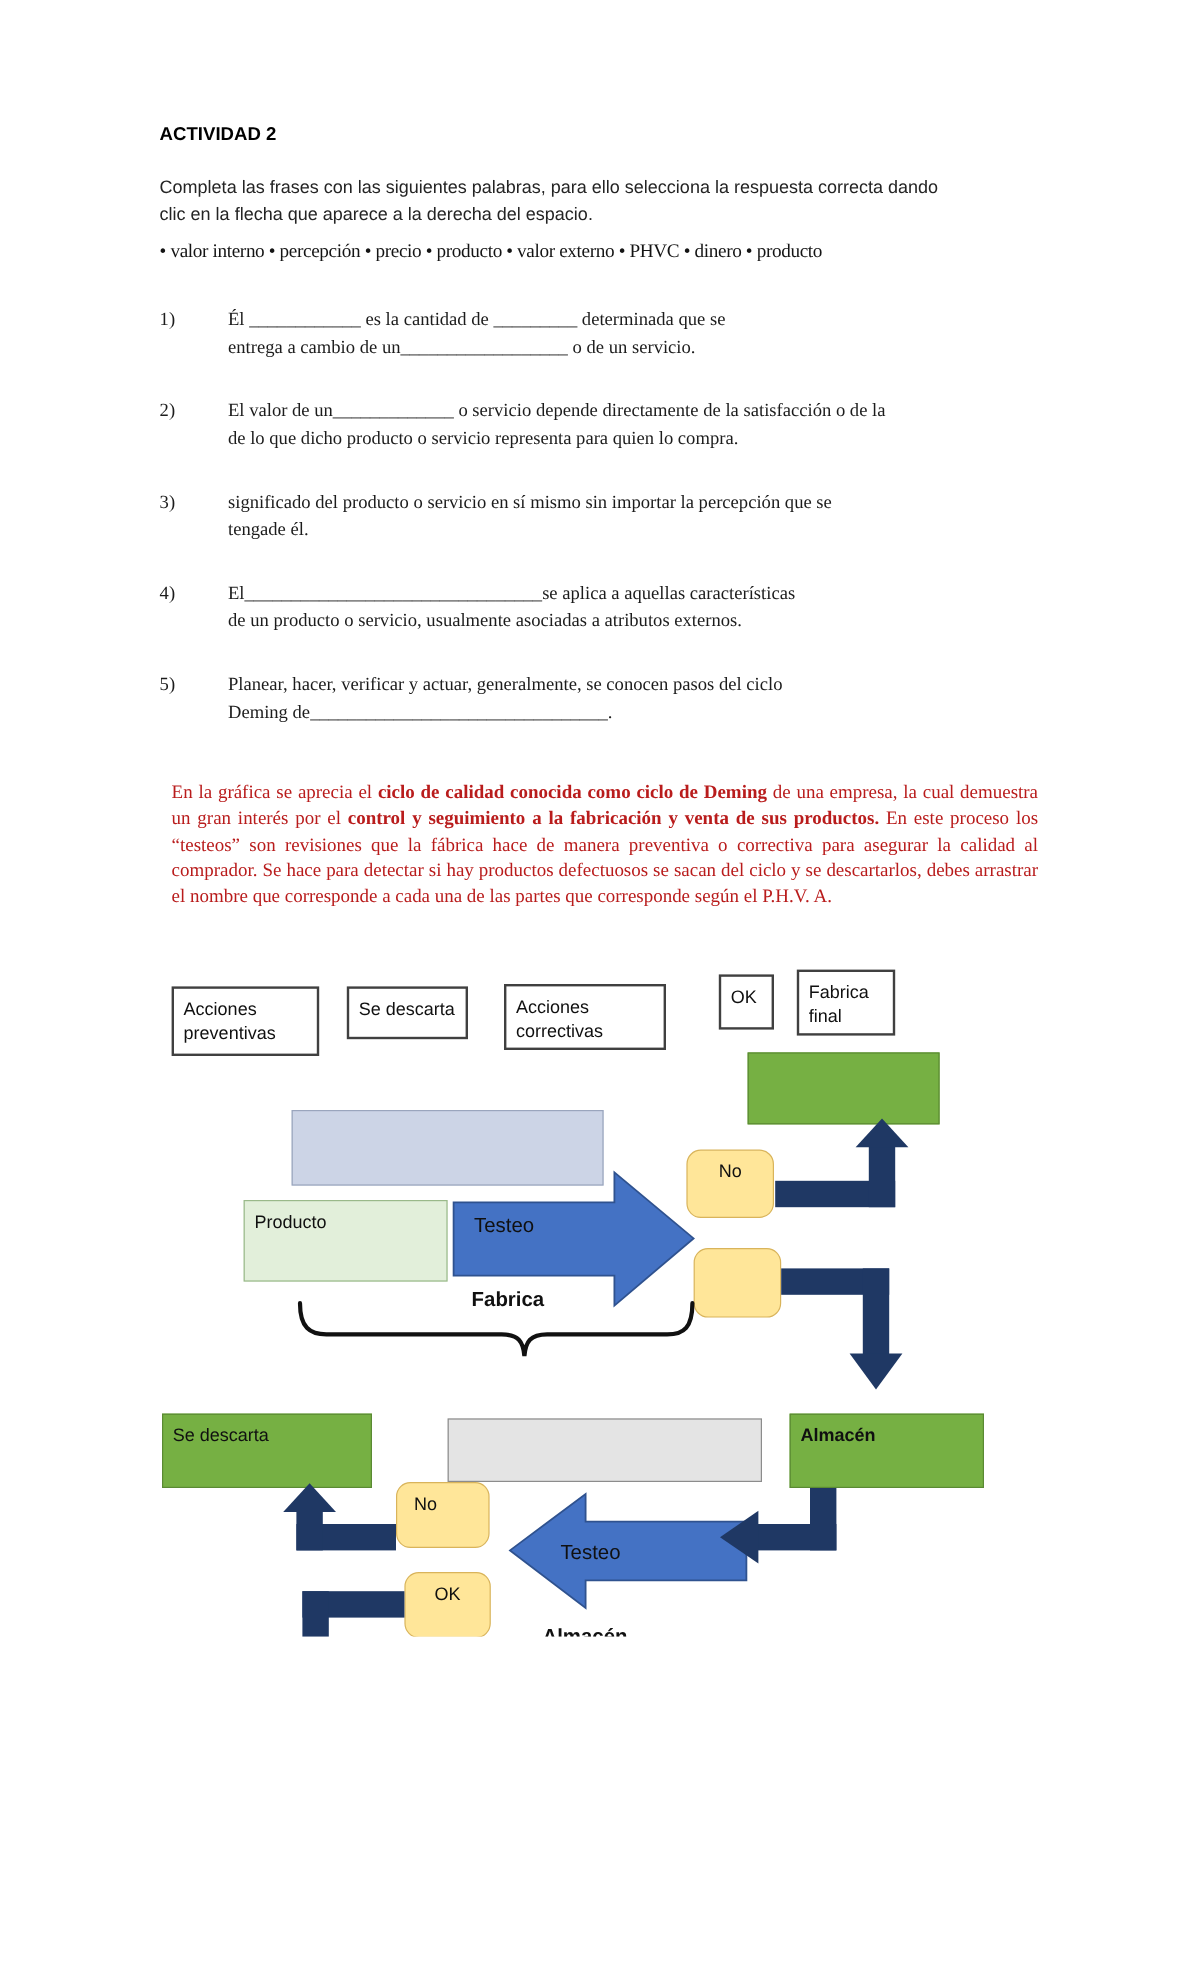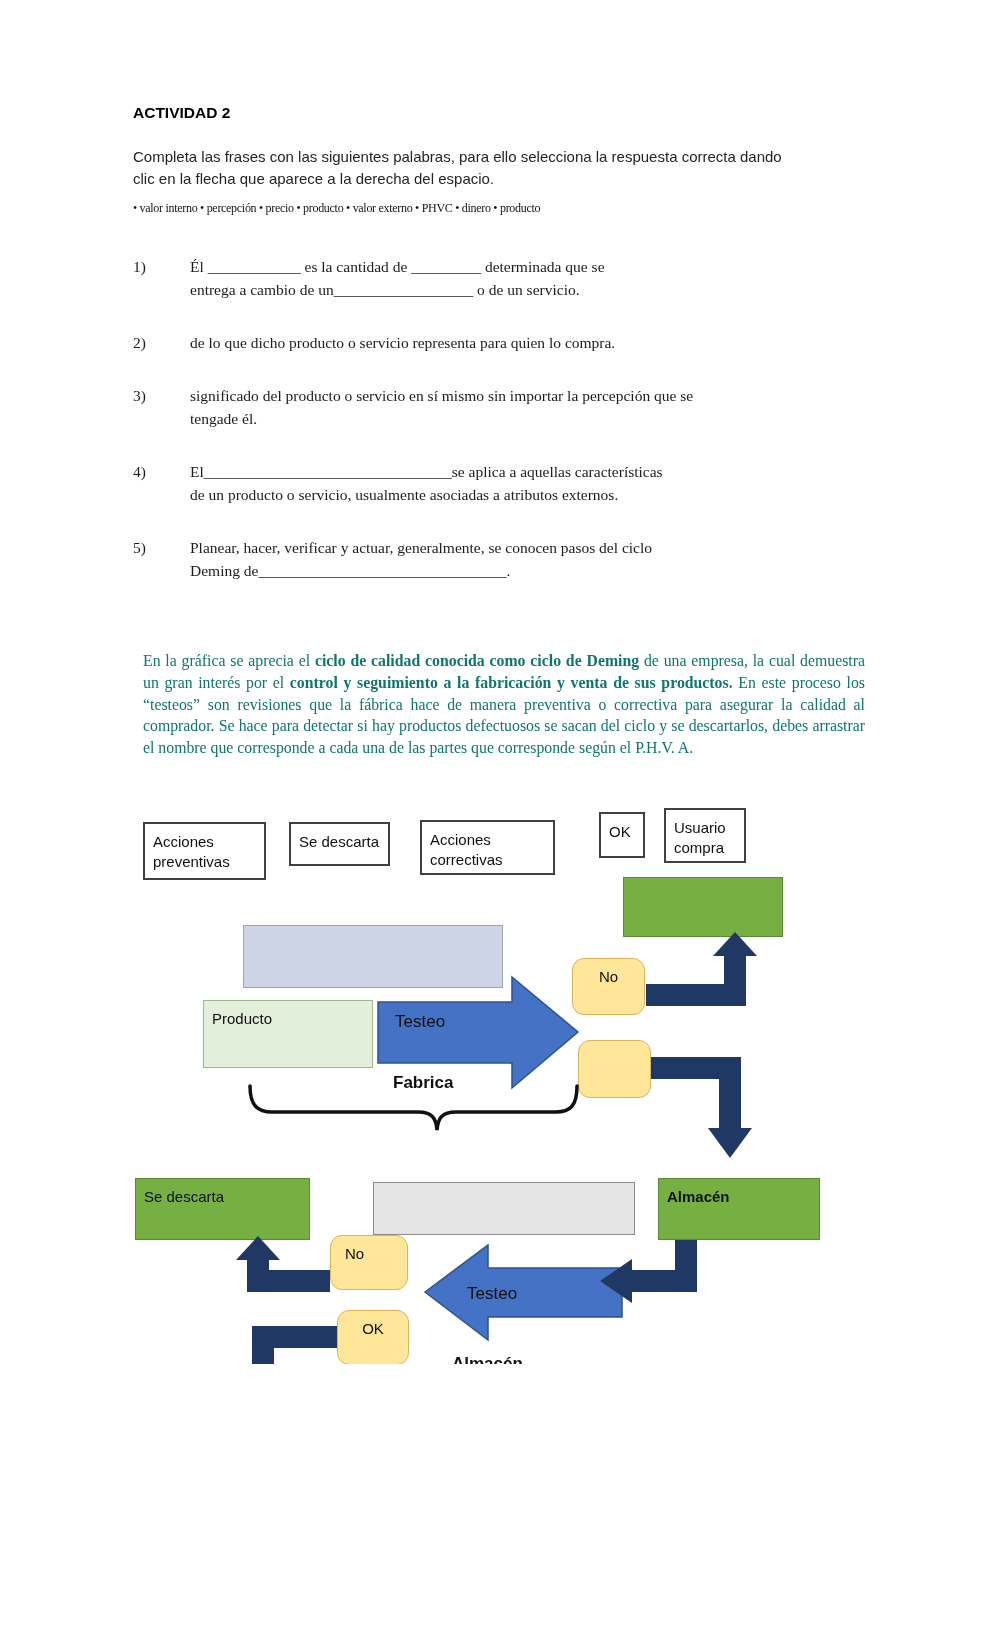--- a/index.html
+++ b/index.html
@@ -3,29 +3,29 @@
 <meta charset="utf-8">
 <style>
   * { margin:0; padding:0; box-sizing:border-box; }
   html,body { background:#ffffff; }
   .page {
     position:relative; width:1000px; height:1364px; background:#fff;
     font-family:"Liberation Sans", sans-serif; color:#111; overflow:hidden; margin:0 auto;
   }
   .title { position:absolute; left:133px; top:104px; font-size:15.5px; font-weight:700; color:#000; }
   .instructions { position:absolute; left:133px; top:146px; width:665px; font-size:15px; line-height:22px; color:#242424; }
-  .word-bank { position:absolute; left:133px; top:201px; font-family:"Liberation Serif", serif; font-size:12px; letter-spacing:-0.3px; color:#141414; white-space:nowrap; }
+  .word-bank { position:absolute; left:133px; top:201px; font-family:"Liberation Serif", serif; font-size:16px; letter-spacing:-0.3px; color:#141414; white-space:nowrap; }
   .questions { position:absolute; left:133px; top:255px; width:740px; font-family:"Liberation Serif", serif; font-size:15.5px; line-height:23px; color:#1c1c1c; }
   .question { display:flex; margin-bottom:30px; }
   .q-num { flex:0 0 57px; }
   .q-body { flex:1; }
   .paragraph {
     position:absolute; left:143px; top:650px; width:722px;
     font-family:"Liberation Serif", serif; font-size:15.8px; line-height:21.8px;
-    text-align:justify; color:#0f766e;
+    text-align:justify; color:#b91c1c;
   }
   .paragraph .b { font-weight:700; }
 
   
   .dbox { position:absolute; z-index:2; font-size:15px; line-height:20px; padding:8px; color:#101010; }
   .dbox.white      { background:#fff; border:2px solid var(--label-border,#404040); }
   .dbox.green      { background:var(--green,#76b043); border:1.5px solid var(--green-border,#5a8a33); }
   .dbox.yellow     { background:var(--yellow,#ffe699); border:1.5px solid var(--yellow-border,#d9b45b); border-radius:12px; }
   .dbox.bluegray   { background:var(--bluegray-box,#ccd4e6); border:1.5px solid var(--bluegray-border,#9aa5bd); }
   .dbox.grayx      { background:var(--gray-box,#e4e4e4); border:1.5px solid var(--gray-border,#8c8c8c); }
@@ -59,20 +59,21 @@
       <div class="question">
         <div class="q-num">1)</div>
         <div class="q-body">
           <div>Él ____________ es la cantidad de _________  determinada que se</div>
           <div>entrega a cambio de un__________________ o de un servicio.</div>
         </div>
       </div>
       <div class="question">
         <div class="q-num">2)</div>
         <div class="q-body">
+          <div>El valor de un_____________ o servicio depende directamente de la satisfacción o de la</div>
           <div>de lo que dicho producto o servicio representa para quien lo compra.</div>
         </div>
       </div>
       <div class="question">
         <div class="q-num">3)</div>
         <div class="q-body">
           <div>significado del producto o servicio en sí mismo sin importar la percepción que se</div>
           <div>tengade él.</div>
         </div>
       </div>
@@ -91,21 +92,21 @@
         </div>
       </div>
     </div>
 
   <div class="paragraph"><span>En la gráfica se aprecia el </span><span class="b">ciclo de calidad conocida como ciclo de Deming</span><span> de una empresa, la cual demuestra un gran interés por el </span><span class="b">control y seguimiento a la fabricación y venta de sus productos.</span><span> En este proceso los “testeos” son revisiones que la fábrica hace de manera preventiva o correctiva para asegurar la calidad al comprador. Se hace para detectar si hay productos defectuosos se sacan del ciclo y se descartarlos, debes arrastrar el nombre que corresponde a cada una de las partes que corresponde según el P.H.V. A.</span></div>
 
   <div class="dbox white" style="left:143px;top:822px;width:123px;height:58px">Acciones preventivas</div>
   <div class="dbox white" style="left:289px;top:822px;width:101px;height:44px">Se descarta</div>
   <div class="dbox white" style="left:420px;top:820px;width:135px;height:55px">Acciones correctivas</div>
   <div class="dbox white" style="left:599px;top:812px;width:46px;height:46px">OK</div>
-  <div class="dbox white" style="left:664px;top:808px;width:82px;height:55px">Usuario compra</div>
+  <div class="dbox white" style="left:664px;top:808px;width:82px;height:55px">Fabrica final</div>
 
   <div class="dbox green" style="left:623px;top:877px;width:160px;height:60px"></div>
   <div class="dbox bluegray" style="left:243px;top:925px;width:260px;height:63px"></div>
   <div class="dbox lightgreen" style="left:203px;top:1000px;width:170px;height:68px">Producto</div>
   <div class="dbox yellow center" style="left:572px;top:958px;width:73px;height:57px">No</div>
   <div class="dbox yellow" style="left:578px;top:1040px;width:73px;height:58px"></div>
   <div class="dbox green" style="left:135px;top:1178px;width:175px;height:62px">Se descarta</div>
   <div class="dbox grayx" style="left:373px;top:1182px;width:262px;height:53px"></div>
   <div class="dbox green bold" style="left:658px;top:1178px;width:162px;height:62px">Almacén</div>
   <div class="dbox yellow padleft" style="left:330px;top:1235px;width:78px;height:55px">No</div>

